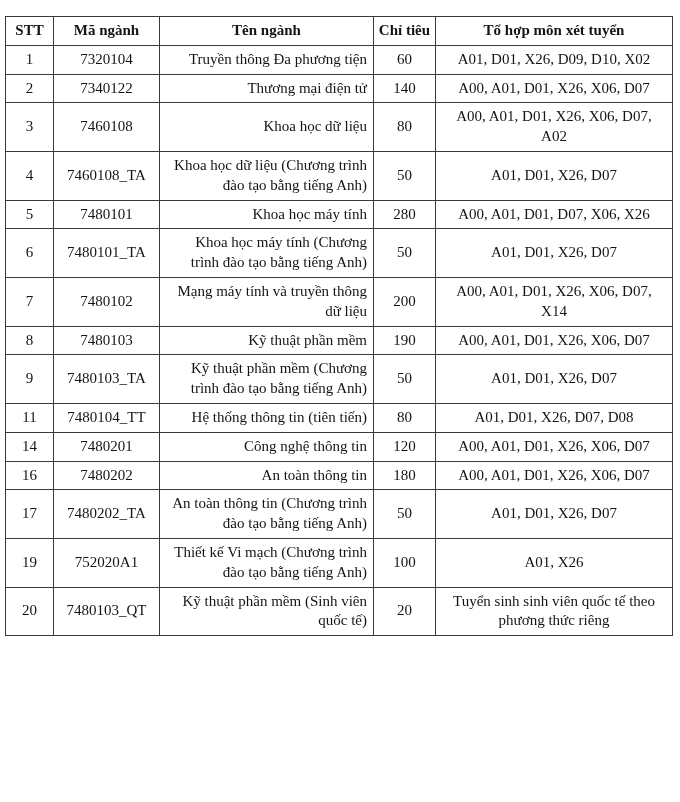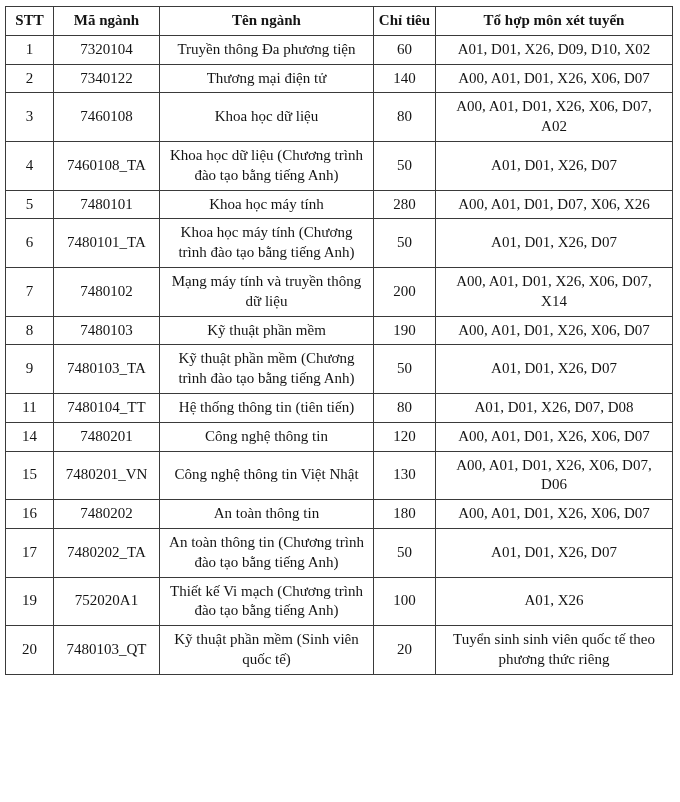--- a/index.html
+++ b/index.html
@@ -6,21 +6,21 @@
     margin: 0;
     padding: 0;
     background: #ffffff;
     color: #141414;
     font-family: "Liberation Serif", "DejaVu Serif", serif;
   }
   .page {
     width: 680px;
     height: 802px;
     box-sizing: border-box;
-    padding: 6px 5px 0 5px;
+    padding: 16px 5px 0 5px;
     background: #ffffff;
   }
   table.admissions {
     border-collapse: collapse;
     table-layout: fixed;
     width: 667px;
   }
   table.admissions th,
   table.admissions td {
     border: 1px solid #3a3a3a;
@@ -29,21 +29,21 @@
     padding: 4px 6px;
     vertical-align: middle;
     text-align: center;
     overflow-wrap: break-word;
   }
   table.admissions th {
     font-weight: bold;
     padding: 4px 3px;
   }
   table.admissions td.name-cell {
-    text-align: center;
+    text-align: right;
   }
   col.c-stt   { width: 48px;  }
   col.c-code  { width: 106px; }
   col.c-name  { width: 214px; }
   col.c-quota { width: 62px;  }
   col.c-combo { width: 237px; }
 </style>
 </head>
 <body>
 
@@ -137,27 +137,20 @@
           <td>A01, D01, X26, D07, D08</td>
         </tr>
         <tr>
           <td>14</td>
           <td>7480201</td>
           <td class="name-cell">Công nghệ thông tin</td>
           <td>120</td>
           <td>A00, A01, D01, X26, X06, D07</td>
         </tr>
         <tr>
-          <td>15</td>
-          <td>7480201_VN</td>
-          <td class="name-cell">Công nghệ thông tin Việt Nhật</td>
-          <td>130</td>
-          <td>A00, A01, D01, X26, X06, D07, D06</td>
-        </tr>
-        <tr>
           <td>16</td>
           <td>7480202</td>
           <td class="name-cell">An toàn thông tin</td>
           <td>180</td>
           <td>A00, A01, D01, X26, X06, D07</td>
         </tr>
         <tr>
           <td>17</td>
           <td>7480202_TA</td>
           <td class="name-cell">An toàn thông tin (Chương trình đào tạo bằng tiếng Anh)</td>

